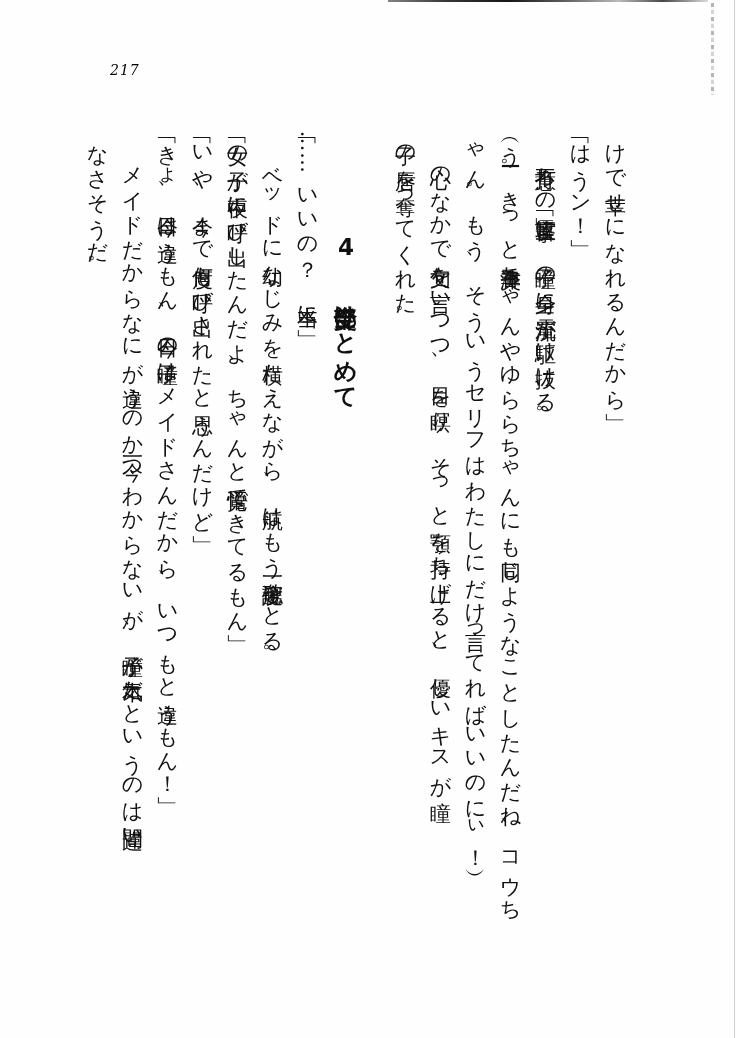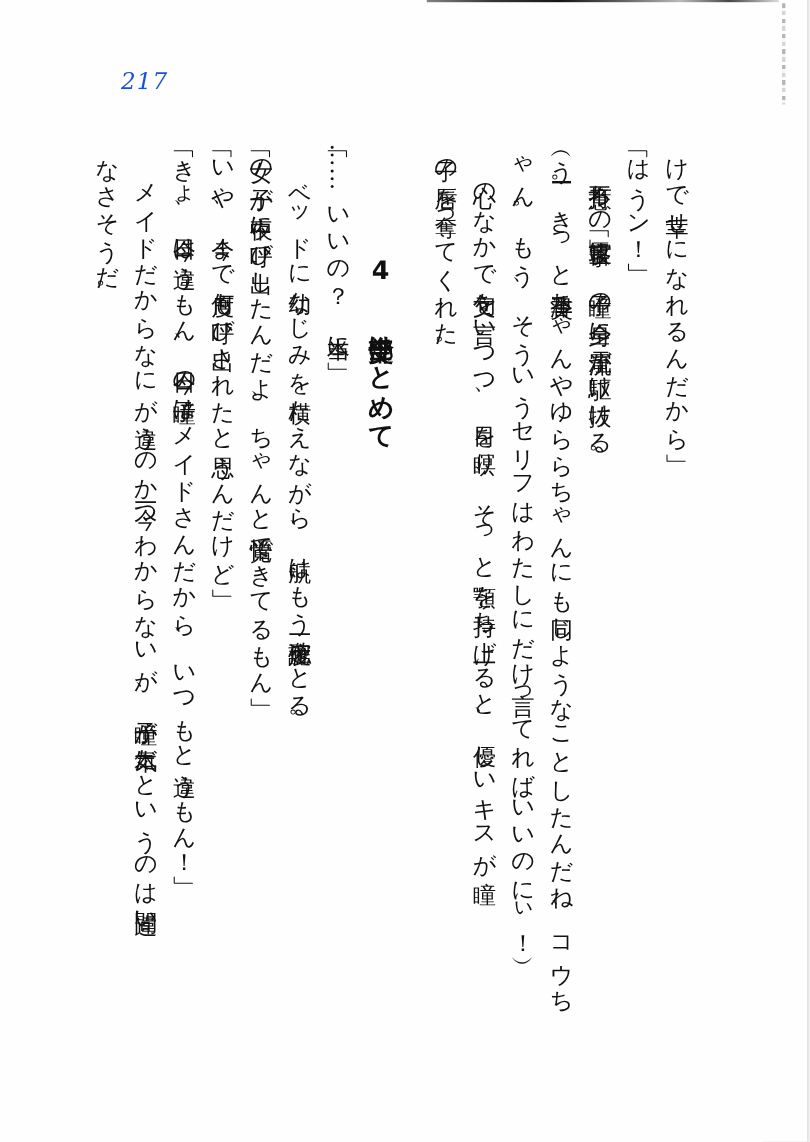--- a/index.html
+++ b/index.html
@@ -44,24 +44,24 @@
   .artifact-edge-line {
     position: absolute;
     right: 1px; top: 0;
     width: 1px; height: 100%;
     background: rgba(170,170,170,0.55);
   }
   
   .page-number {
     position: absolute;
     left: 110px; top: 62px;
-    font-size: 21px;
+    font-size: 14px;
     font-style: italic;
     letter-spacing: 1px;
-    color: #1d4ed8;
+    color: #000000;
   }
   
   .vline {
     position: absolute;
     writing-mode: vertical-rl;
     text-orientation: mixed;
     font-size: 21px;
     line-height: 35px;
     letter-spacing: 0.5px;
     width: 35px;

